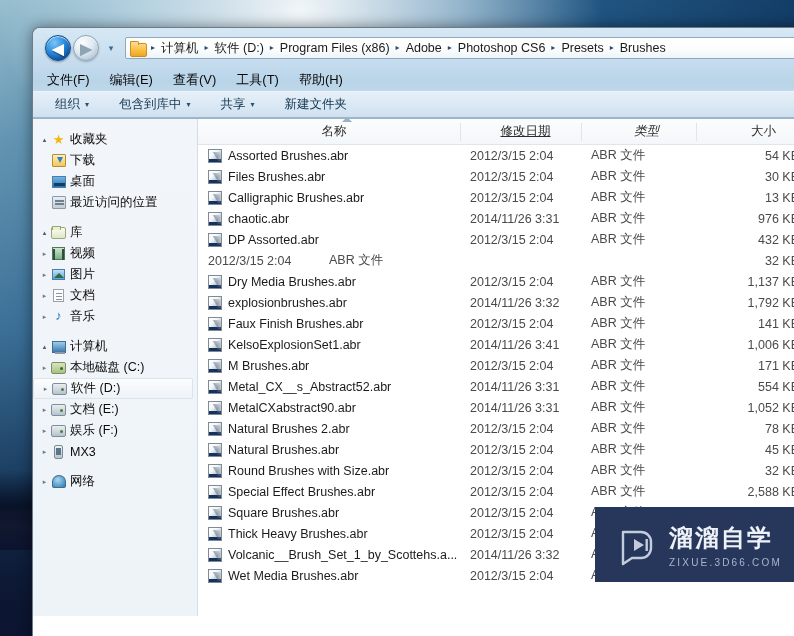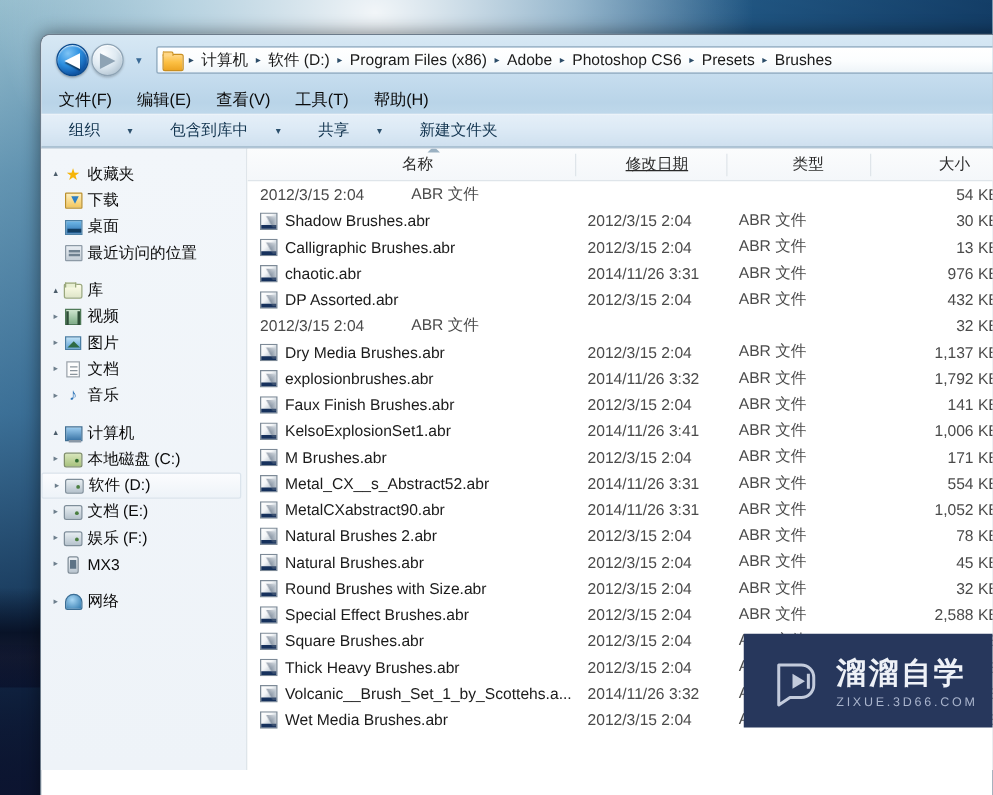--- a/index.html
+++ b/index.html
@@ -128,21 +128,21 @@
   #cmdbar {
     height:27px;
     display:flex; align-items:center;
     padding-left:14px;
     background:linear-gradient(to bottom,#e5eff8 0%,#dbe9f5 50%,#cfe0ef 100%);
     border-top:1px solid rgba(255,255,255,0.6);
     border-bottom:1px solid #9fb6c9;
   }
   .cmd-item {
     font-size:12.5px; color:#12344f;
-    display:flex; align-items:center; gap:22px;
+    display:flex; align-items:center; gap:5px;
     padding:2px 8px; margin-right:14px; white-space:nowrap;
     border-radius:2px;
   }
   .cmd-caret { font-size:8px; color:#2b4f6c; }
 
   
   #body-split { display:flex; height:497px; background:#fff; }
 
   
   #navpane {
@@ -207,21 +207,21 @@
     background:linear-gradient(to bottom,#fbfcfd 0%,#f4f7fa 100%);
     border-bottom:1px solid #dfe5ea;
     font-size:12.5px; color:#2b2b2b;
   }
   .col { height:26px; display:flex; align-items:center; position:relative;justify-content:center; }
   .col + .col::before {
     content:""; position:absolute; left:0; top:4px; bottom:4px; width:1px; background:#dfe5ea;
   }
   .col-name { width:262px; flex:0 0 262px; padding-left:10px; }
   .col-date { width:121px; flex:0 0 121px; padding-left:10px;text-decoration:underline; }
-  .col-type { width:115px; flex:0 0 115px; padding-left:16px; }
+  .col-type { width:115px; flex:0 0 115px; padding-left:16px;font-style:italic; }
   .col-size { flex:1 1 auto; padding-left:10px; }
   #sort-indicator {
     position:absolute; left:144px; top:-2px;
     width:0;height:0;border-left:5px solid transparent;border-right:5px solid transparent;border-bottom:5px solid #9bb1c2;
   }
 
   .frow { height:21px; display:flex; align-items:center; font-size:12.5px; color:#1b1b1b; }
   .f-name { width:262px; flex:0 0 262px; padding-left:10px; display:flex; align-items:center; gap:6px; overflow:hidden; white-space:nowrap; }
   .f-date { width:121px; flex:0 0 121px; padding-left:10px; color:#4a4a4a; }
   .f-type { width:115px; flex:0 0 115px; padding-left:10px; color:#4a4a4a; }
@@ -456,28 +456,32 @@
         <div class="col col-type">
           <span>类型</span>
         </div>
         <div class="col col-size">
           <span>大小</span>
         </div>
       </div>
 
       <div id="rows">
           <div class="frow">
+            <div class="f-name">
+              <span class="abr-icon"></span>
+              <span>Assorted Brushes.abr</span>
+            </div>
             <div class="f-date">2012/3/15 2:04</div>
             <div class="f-type">ABR 文件</div>
             <div class="f-size">54 KB</div>
           </div>
           <div class="frow">
             <div class="f-name">
               <span class="abr-icon"></span>
-              <span>Shadow Brushes.abr</span>
+              <span>Files Brushes.abr</span>
             </div>
             <div class="f-date">2012/3/15 2:04</div>
             <div class="f-type">ABR 文件</div>
             <div class="f-size">30 KB</div>
           </div>
           <div class="frow">
             <div class="f-name">
               <span class="abr-icon"></span>
               <span>Calligraphic Brushes.abr</span>
             </div>

